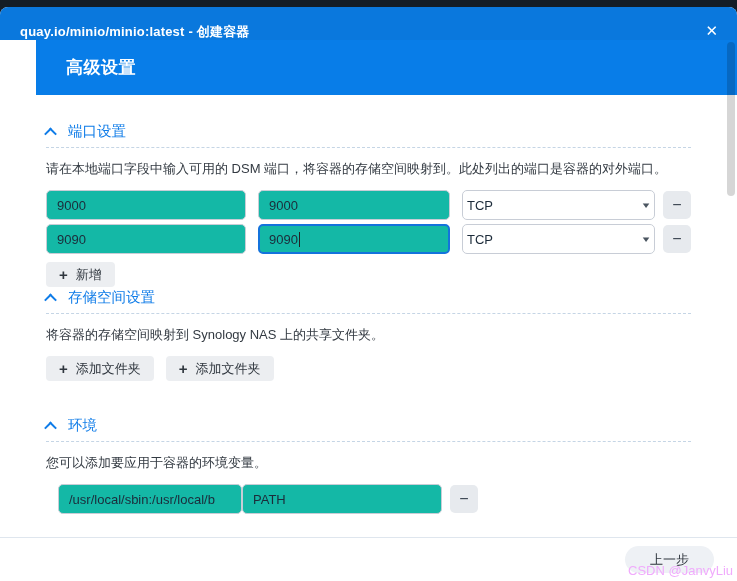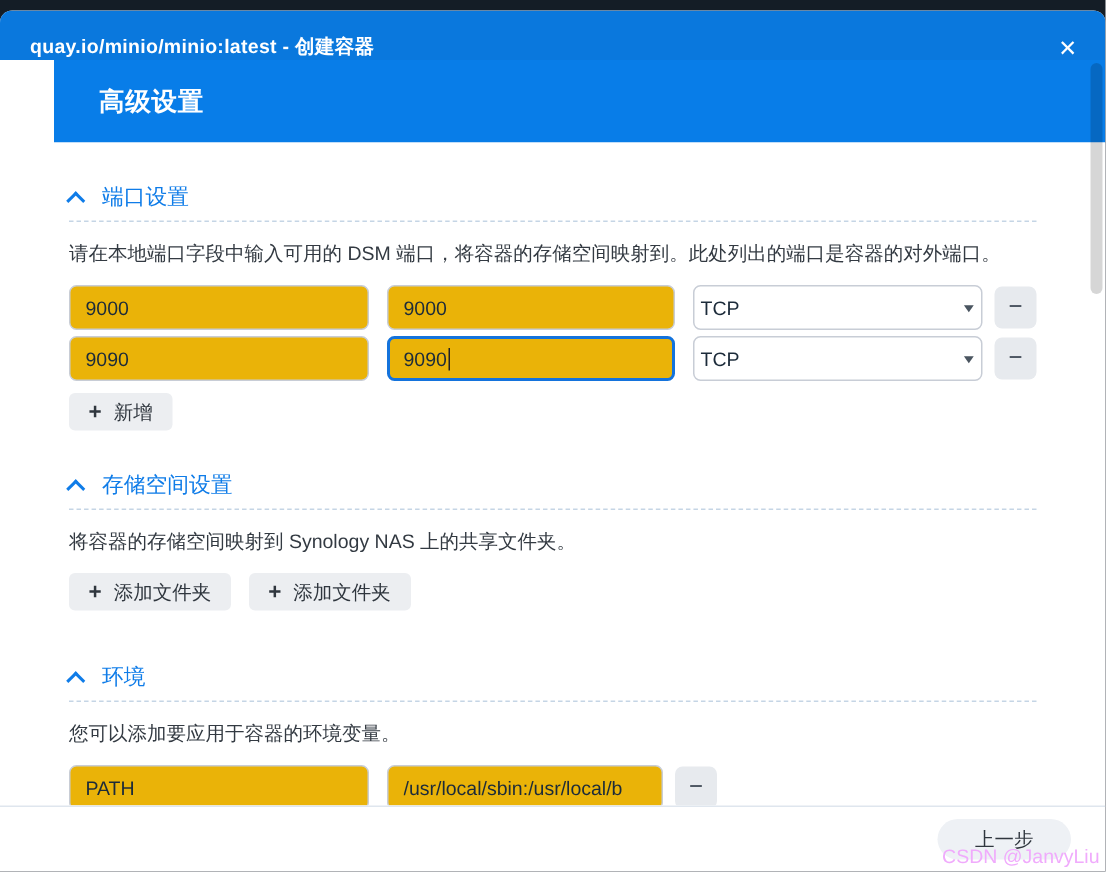--- a/index.html
+++ b/index.html
@@ -4,21 +4,21 @@
 <style>
   * { margin:0; padding:0; box-sizing:border-box; }
   html,body { width:737px; height:581px; }
   body { background:#141d26; font-family:"Liberation Sans","DejaVu Sans",sans-serif; position:relative; overflow:hidden; }
 
   .dialog { position:absolute; left:0; right:0; top:7px; bottom:0; background:#fff;
             border-radius:8px 8px 0 0; overflow:hidden; }
 
   
   .titlebar { position:absolute; left:0; right:0; top:0; height:33px; background:#0a78dd;
-              display:flex; align-items:flex-end; padding:0 19px 0 20px; }
+              display:flex; align-items:flex-start; padding:16px 19px 0 20px; }
   .titlebar .title { color:#fff; font-size:13px; font-weight:bold; letter-spacing:.2px; flex:1;
                      white-space:nowrap; overflow:hidden; }
   .titlebar .close { color:#fff; font-size:15px; font-weight:bold; cursor:pointer; line-height:1; }
 
   
   .stepheader { position:absolute; left:0; right:0; top:33px; height:55px; background:#087de8;
                 display:flex; align-items:center; padding:0 30px;margin-left:36px; }
   .stepheader span { color:#fff; font-size:17px; font-weight:bold; letter-spacing:.5px; }
 
   
@@ -31,21 +31,21 @@
 
   .sec-head { display:flex; align-items:center; gap:13px; height:20px; cursor:pointer; }
   .chev { width:9px; height:9px; border-left:2px solid #0f7ce8; border-top:2px solid #0f7ce8;
           transform:rotate(45deg) translate(1px,1px); margin-top:3px; }
   .sec-title { color:#0f7ce8; font-size:14.5px; font-weight:500; }
   .dashed { border-bottom:1px dashed #c5d5e5; margin-top:6px; }
   .desc { margin-top:12px; font-size:13px; color:#333a42; height:18px; white-space:nowrap; }
 
   .rows { margin-top:12px; display:flex; flex-direction:column; gap:4px; }
   .row { display:flex; align-items:center; }
-  .ti { height:30px; border:1px solid #c8cdd6; border-radius:5px; background:#eab308;
+  .ti { height:30px; border:1px solid #c8cdd6; border-radius:5px; background:#14b8a6;
         font-size:13px; color:#1c2b3a; padding:0 10px; outline:none;
         font-family:"Liberation Sans","DejaVu Sans",sans-serif; }
   .w200 { width:200px; } .w192 { width:192px; margin-left:12px; } .w184 { width:184px; margin-left:12px; }
   .fake-input { display:flex; align-items:center; white-space:nowrap; overflow:hidden; }
   .focused { border:2px solid #1473dc; padding:0 9px; }
   .caret-bar { display:inline-block; width:1px; height:15px; background:#222; margin-left:1px; }
 
   .select { width:193px; height:30px; margin-left:12px; border:1px solid #c8cdd6; border-radius:5px;
             display:flex; align-items:center; padding:0 4px; cursor:pointer; background:#fff; }
   .select .val { flex:1; font-size:13px; color:#1c2b3a; }
@@ -54,21 +54,21 @@
   .minus { width:28px; height:28px; margin-left:8px; border:none; border-radius:5px; background:#e7eaee;
            color:#3a4450; font-size:16px; line-height:28px; cursor:pointer; flex:0 0 auto;
            display:flex; align-items:center; justify-content:center; }
 
   .gray-btn { height:25px; border:none; border-radius:4px; background:#eceef1; color:#2f363e;
               font-size:13px; padding:0 13px; cursor:pointer; display:inline-flex; align-items:center; gap:8px;
               font-family:"Liberation Sans","DejaVu Sans",sans-serif; }
   .gray-btn .plus { font-size:15px; font-weight:bold; color:#2f363e; }
   .add-row { margin-top:8px; }
   .btn-gap { display:flex; gap:12px; margin-top:12px; }
-  .mt26 { margin-top:26px; } .mt34 { margin-top:34px; }
+  .mt26 { } .mt34 { margin-top:34px; }
 
   
   .footer { position:absolute; left:0; right:0; bottom:0; height:44px; background:#fff;
             border-top:1px solid #dfe6ee; display:flex; align-items:center; justify-content:flex-end;
             padding-right:23px; gap:10px; }
   .btn-back { height:27px; padding:0 25px; border:none; border-radius:14px; background:#eef1f5;
               color:#2f363e; font-size:13px; cursor:pointer;
               font-family:"Liberation Sans","DejaVu Sans",sans-serif; }
   .btn-next { height:33px; width:118px; border:none; border-radius:17px; background:#087de8;
               color:#fff; font-size:13px; cursor:pointer;
@@ -156,22 +156,22 @@
 
     <div class="sec-head mt34">
       <span class="chev"></span>
       <span class="sec-title">环境</span>
     </div>
     <div class="dashed"></div>
     <div class="desc">您可以添加要应用于容器的环境变量。</div>
 
     <div class="rows">
       <div class="row">
+        <input class="ti w184" value="/usr/local/sbin:/usr/local/b" style="">
         <input class="ti w200" value="PATH" style="">
-        <input class="ti w184" value="/usr/local/sbin:/usr/local/b" style="">
         <button class="minus">
           <span>−</span>
         </button>
       </div>
     </div>
 
   </div>
 
   <div class="scroll-thumb"></div>
 

